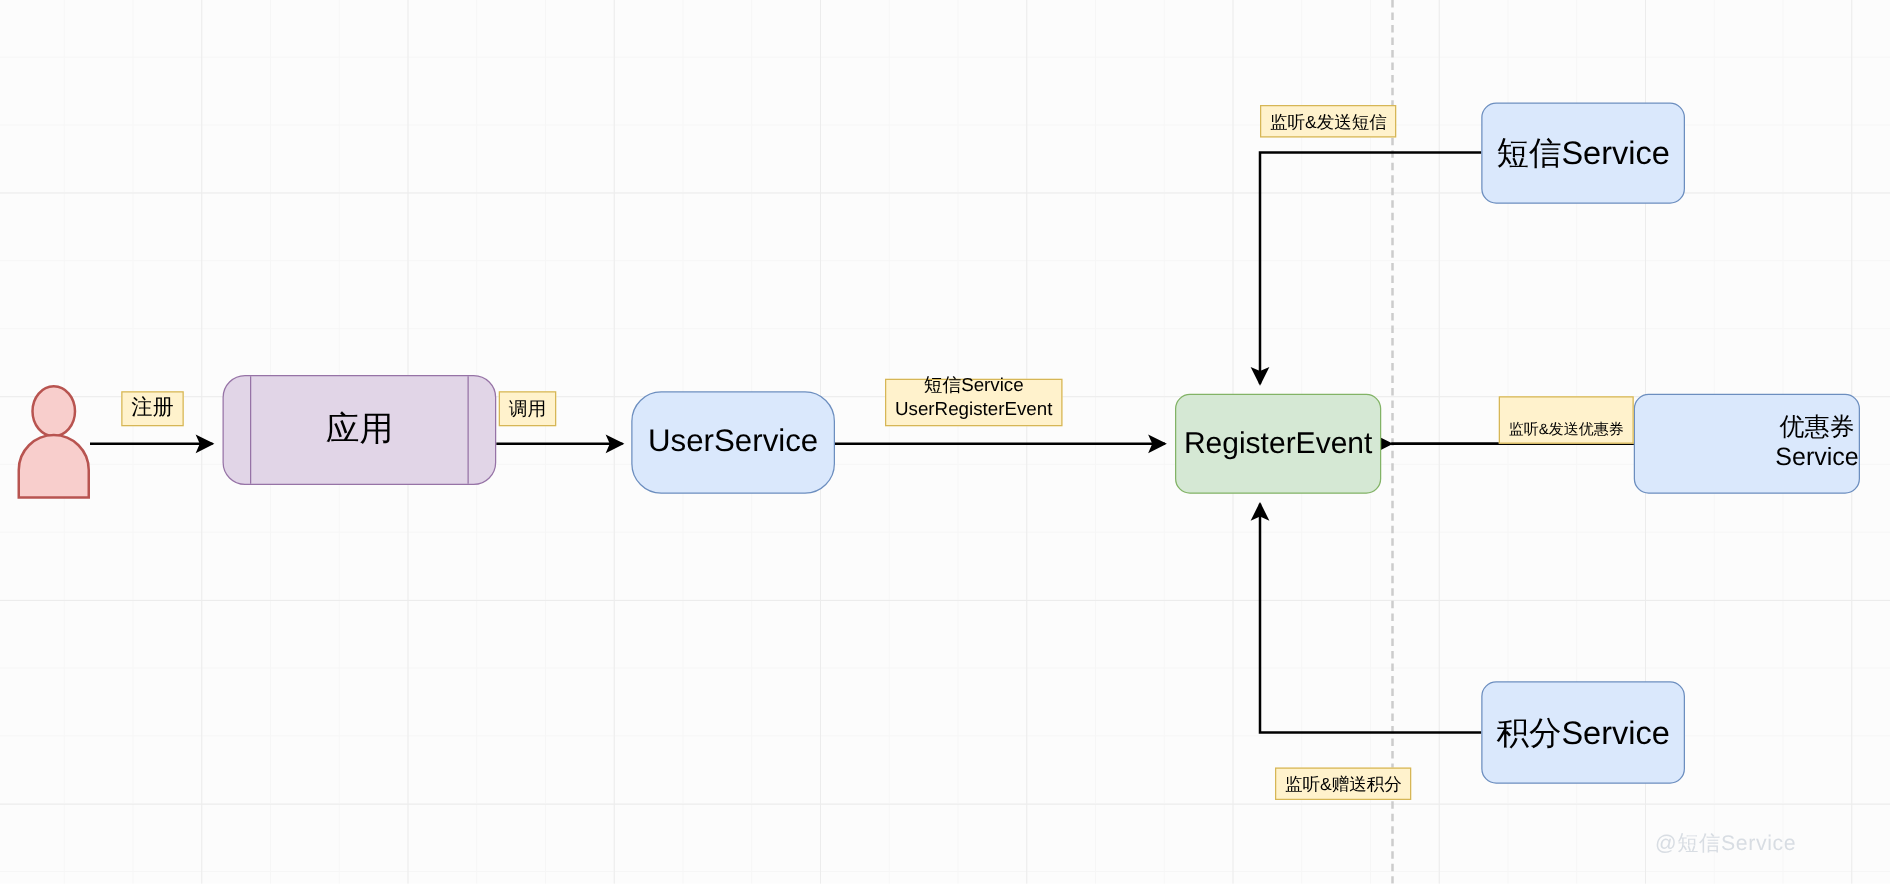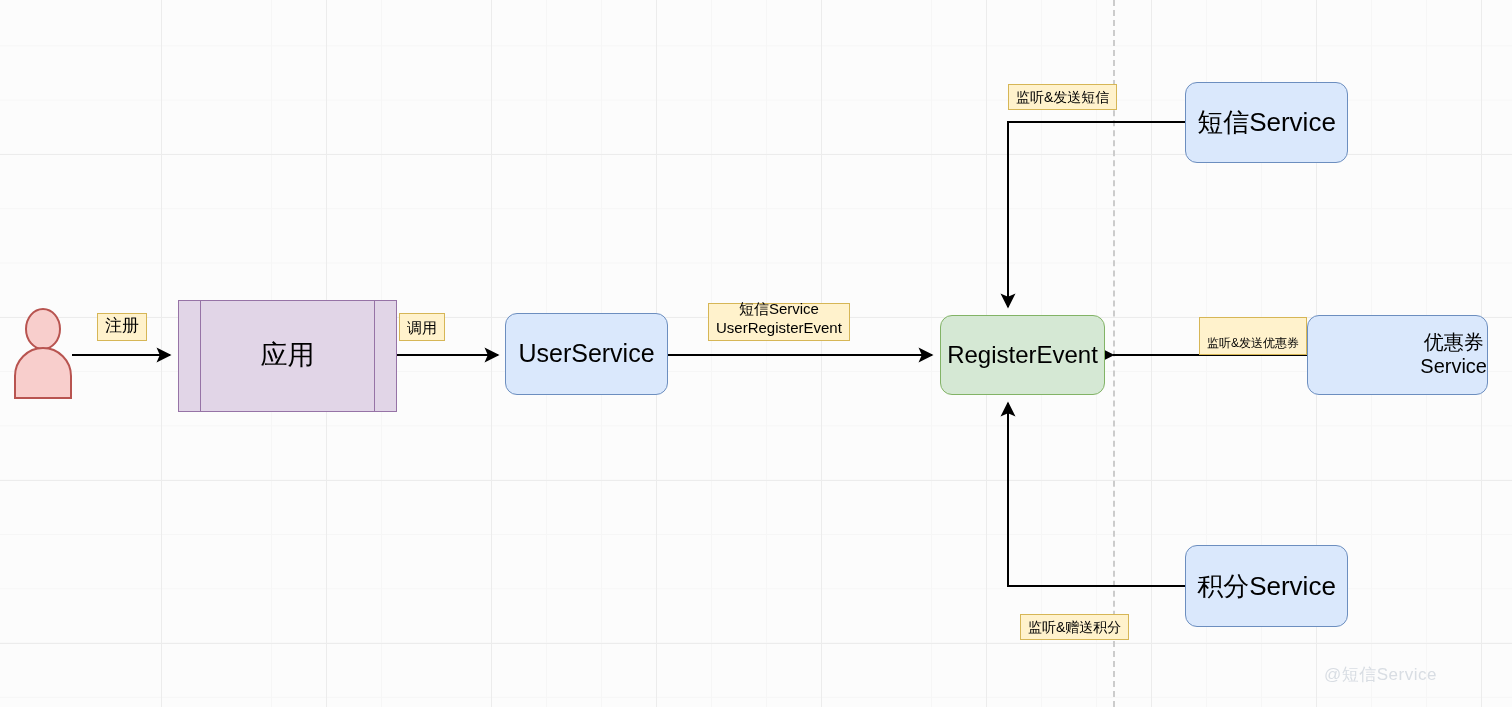--- a/index.html
+++ b/index.html
@@ -127,27 +127,27 @@
     </g>
   </svg>
 
   <div class="actor" style="left:12px; top:303px;">
     <svg width="62" height="100" viewBox="0 0 62 100">
       <ellipse cx="31" cy="26" rx="17" ry="20" fill="#f8cecc" stroke="#b85450" stroke-width="2"></ellipse>
       <path d="M 3 95 L 3 73 A 28 28 0 0 1 59 73 L 59 95 Z" fill="#f8cecc" stroke="#b85450" stroke-width="2"></path>
     </svg>
   </div>
 
-  <div class="node node-purple" style="left:178px; top:300px; width:219px; height:112px; font-size:27px;">
+  <div class="node node-purple" style="left:178px; top:300px; width:219px; height:88px; font-size:27px;border-radius:18px;">
     <span class="bar bar-l"></span>
     <span class="bar bar-r"></span>
     <span>应用</span>
   </div>
 
-  <div class="node node-blue" style="left:505px; top:313px; width:163px; height:82px; font-size:25px;">
+  <div class="node node-blue" style="left:505px; top:313px; width:163px; height:82px; font-size:25px;border-radius:24px;">
     <span>UserService</span>
   </div>
 
   <div class="node node-green" style="left:940px; top:315px; width:165px; height:80px; font-size:24px;">
     <span>RegisterEvent</span>
   </div>
 
   <div class="node node-blue" style="left:1185px; top:82px; width:163px; height:81px; font-size:26px;">
     <span>短信Service</span>
   </div>

